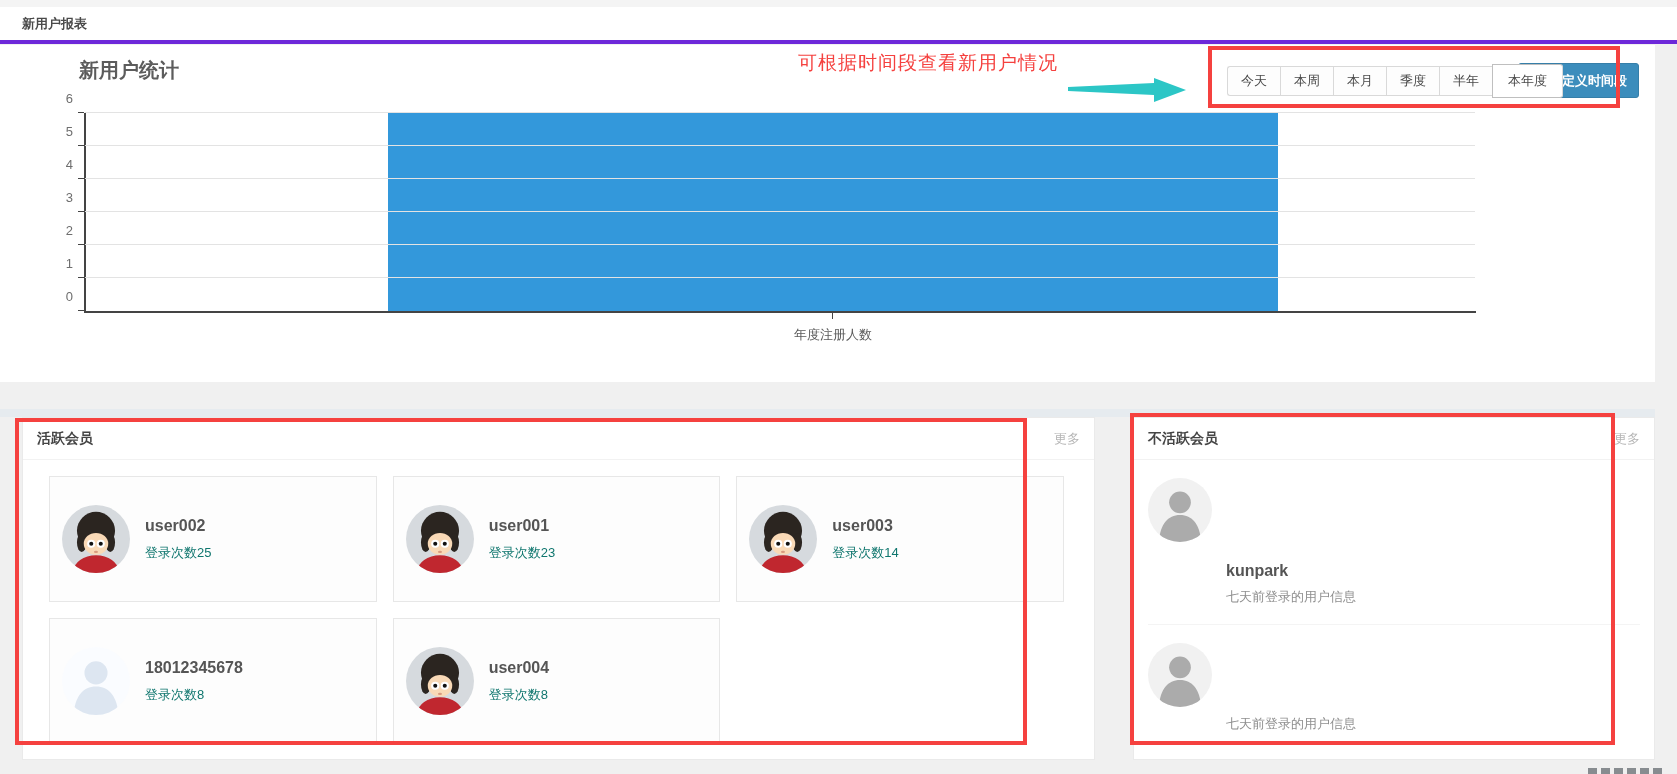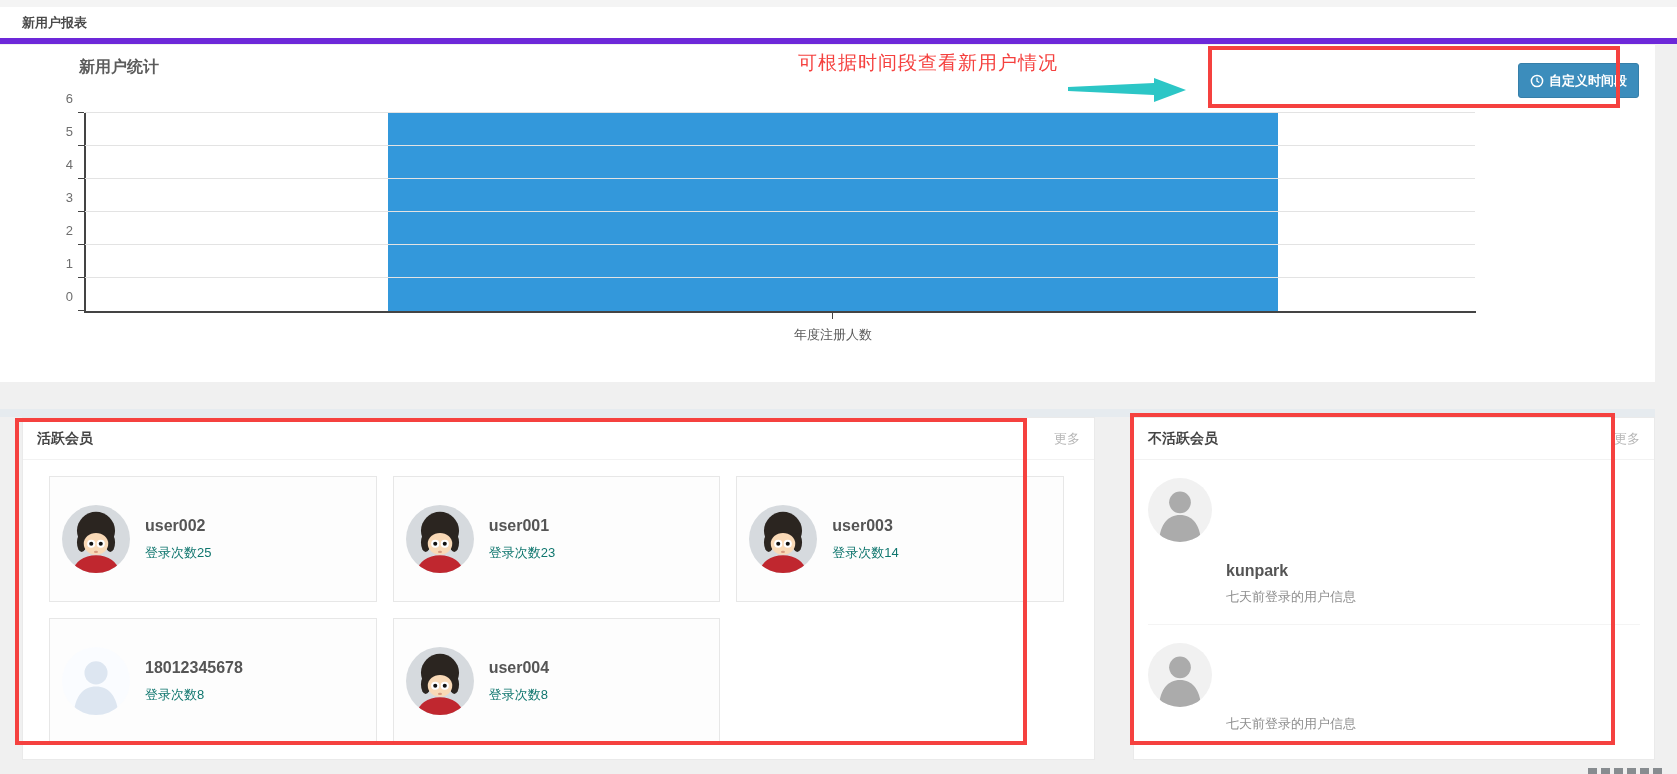--- a/index.html
+++ b/index.html
@@ -1,25 +1,25 @@
 <!DOCTYPE html>
 <html><head>
 <meta charset="utf-8">
 <style>
   * { margin:0; padding:0; box-sizing:border-box; }
   html,body { background:#e9e9e9; }
   body { font-family:"Liberation Sans","DejaVu Sans",sans-serif; }
   .page { position:relative; width:1677px; height:774px; background:#f0f0f0; overflow:hidden; }
 
   .top-strip { position:absolute; left:0; top:0; width:100%; height:7px; background:#f4f4f4; }
-  .topbar { position:absolute; left:0; top:7px; width:100%; height:37px; background:#fff; border-bottom:6px solid #6d28d9; display:flex; align-items:center; padding-left:22px; }
+  .topbar { position:absolute; left:0; top:7px; width:100%; height:37px; background:#fff; border-bottom:4px solid #6d28d9; display:flex; align-items:center; padding-left:22px; }
   .topbar-title { font-size:13px; font-weight:bold; color:#4a4a4a; }
 
   .chart-panel { position:absolute; left:0; top:45px; width:1655px; height:337px; background:#fff; }
-  .chart-title { position:absolute; left:79px; top:12px; font-size:16px; font-weight:bold; color:#5c5c5c; }
+  .chart-title { position:absolute; left:79px; top:12px; font-size:20px; font-weight:bold; color:#5c5c5c; }
   .annotation-text { position:absolute; left:798px; top:5px; font-size:19px; letter-spacing:1px; }
   .arrow-svg { position:absolute; left:1068px; top:33px; }
 
   .time-group { position:absolute; left:1227px; top:20px; display:flex; align-items:center; height:32px; }
   .tbtn { height:30px; padding:0 13px; background:#fdfdfd; border:1px solid #d9d9d9; border-right:none; font-size:13px; color:#4a4a4a; cursor:pointer; font-family:inherit; }
   .tbtn:first-child { border-radius:3px 0 0 3px; }
   .tbtn.active { background:#fff; border:1px solid #bfbfbf; height:34px; padding:0 15px; border-radius:2px; position:relative; z-index:2; }
   .tbtn:last-child { border-right:1px solid #d9d9d9; border-radius:0 3px 3px 0; }
   .custom-btn { position:absolute; left:1518px; top:18px; height:35px; padding:0 11px; border:1px solid #367fa9; border-radius:3px; color:#fff; font-size:13px; font-weight:bold; display:flex; align-items:center; gap:5px; cursor:pointer; font-family:inherit; }
 
@@ -81,20 +81,28 @@
 
   <section class="chart-panel">
     <h2 class="chart-title">新用户统计</h2>
 
     <span class="annotation-text" style="color: rgb(245, 65, 63);">可根据时间段查看新用户情况</span>
 
     <svg class="arrow-svg" width="120" height="26" viewBox="0 0 120 26">
       <polygon points="0,9 86,5 86,0 118,12 86,24 86,17 0,13" fill="#2cc6c6"></polygon>
     </svg>
 
+    <div class="time-group">
+        <button class="tbtn">今天</button>
+        <button class="tbtn">本周</button>
+        <button class="tbtn">本月</button>
+        <button class="tbtn">季度</button>
+        <button class="tbtn">半年</button>
+        <button class="tbtn active">本年度</button>
+      </div>
 
     <button class="custom-btn" style="background: rgb(60, 141, 188);">
       <svg width="14" height="14" viewBox="0 0 14 14">
         <circle cx="7" cy="7" r="5.6" fill="none" stroke="#fff" stroke-width="1.5"></circle>
         <path d="M7 3.8 V7.2 L9.3 8.5" fill="none" stroke="#fff" stroke-width="1.3"></path>
       </svg>
       <span>自定义时间段</span>
     </button>
 
     <div class="plot">

